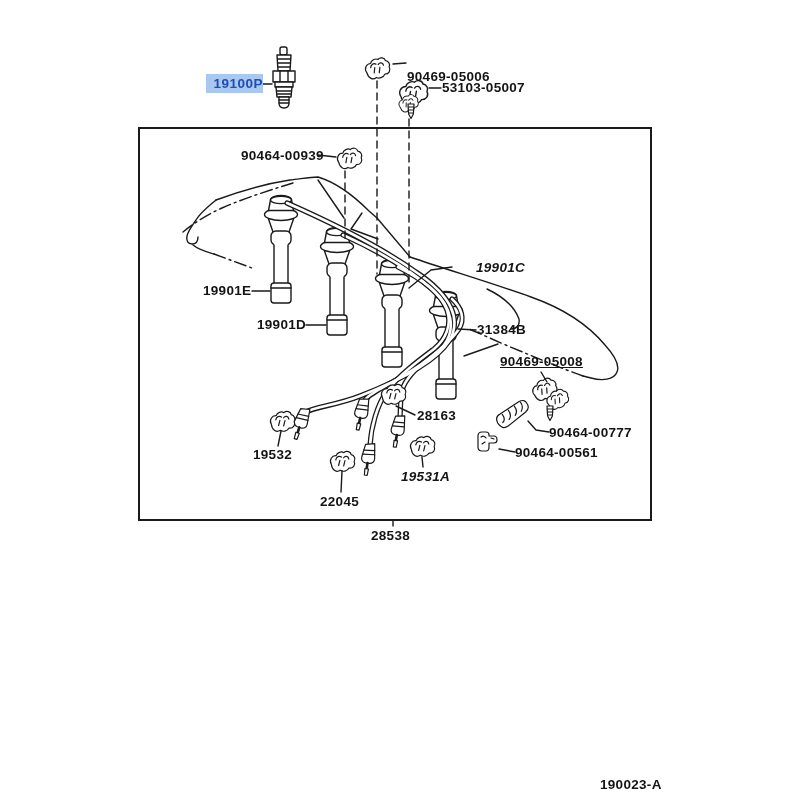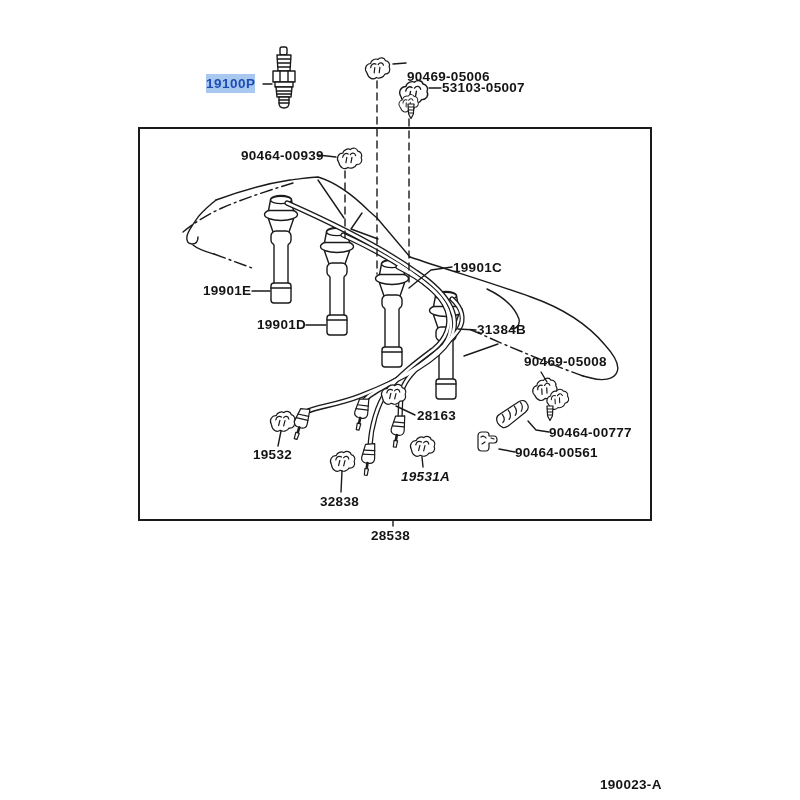--- a/index.html
+++ b/index.html
@@ -1,21 +1,21 @@
 <!DOCTYPE html>
 <html><head>
 <meta charset="utf-8">
 <style>
   html,body{margin:0;padding:0;background:#fff;}
   .canvas{position:relative;width:800px;height:800px;background:#fff;overflow:hidden;
           font-family:"Liberation Sans",sans-serif;}
   svg{position:absolute;left:0;top:0;}
   .lbl{position:absolute;font-weight:bold;font-size:13.5px;letter-spacing:.3px;
        color:#141414;white-space:nowrap;line-height:1;}
-  .lbl.hl{width:49px;height:19px;text-align:right;line-height:19px;letter-spacing:.5px;}
+  .lbl.hl{width:57px;height:19px;text-align:right;line-height:19px;letter-spacing:.5px;}
   .art{stroke:#1a1a1a;stroke-width:1.4;fill:none;stroke-linecap:round;stroke-linejoin:round;}
   .wf{fill:#ffffff;}
   .thin{stroke-width:1.2;}
   .dash{stroke-dasharray:7 5;}
   .dashdot{stroke-dasharray:12 4 2 4;}
 </style>
 </head>
 <body>
 
 <div class="canvas">
@@ -184,28 +184,28 @@
     <path d="M409,119 L409,286"></path>
     <path d="M345,171 L345,240"></path>
   </g>
 </svg>
 
 <div class="lbl hl" style="left: 206px; top: 74px; background-color: rgb(168, 200, 240); color: rgb(29, 77, 181);">19100P</div>
 
 <div class="lbl" style="left:407px;top:57px;margin-top:13px;">90469-05006</div>
 <div class="lbl" style="left:442px;top:81px;">53103-05007</div>
 <div class="lbl" style="left:241px;top:149px;">90464-00939</div>
-<div class="lbl" style="left:453px;top:261px;">19901C</div>
+<div class="lbl" style="left:476px;top:261px;font-style:italic;">19901C</div>
 <div class="lbl" style="left:203px;top:284px;">19901E</div>
 <div class="lbl" style="left:257px;top:318px;">19901D</div>
 <div class="lbl" style="left:477px;top:323px;">31384B</div>
-<div class="lbl" style="left:524px;top:355px;">90469-05008</div>
+<div class="lbl" style="left:500px;top:355px;text-decoration:underline;">90469-05008</div>
 <div class="lbl" style="left:417px;top:409px;">28163</div>
 <div class="lbl" style="left:549px;top:426px;">90464-00777</div>
 <div class="lbl" style="left:515px;top:446px;">90464-00561</div>
 <div class="lbl" style="left:253px;top:448px;">19532</div>
 <div class="lbl" style="left:401px;top:470px;font-style:italic;">19531A</div>
-<div class="lbl" style="left:320px;top:495px;">32838</div>
+<div class="lbl" style="left:320px;top:495px;">22045</div>
 <div class="lbl" style="left:371px;top:529px;">28538</div>
 
 <div class="lbl" style="left:600px;top:778px;">190023-A</div>
 
 </div>
 
 </body></html>

